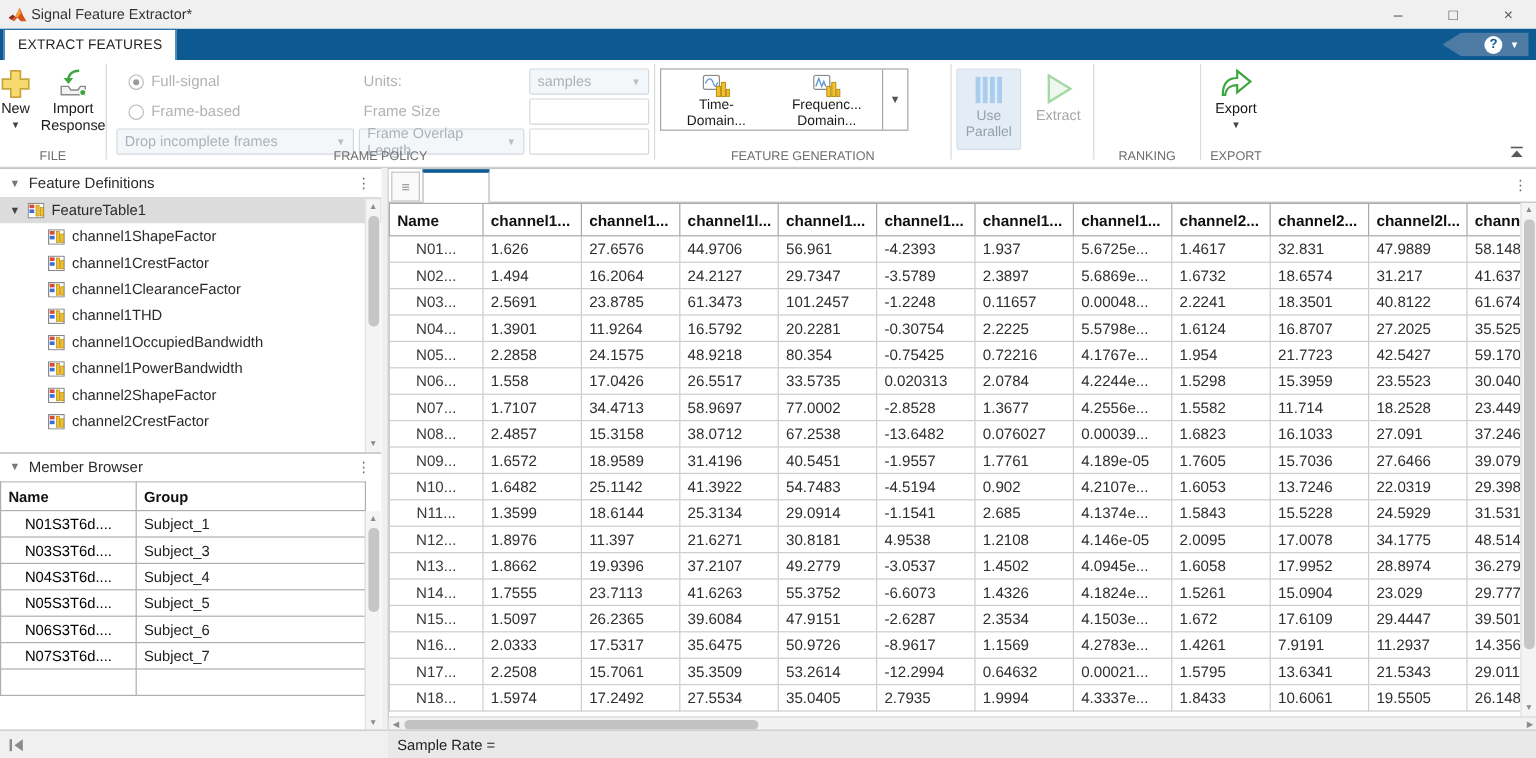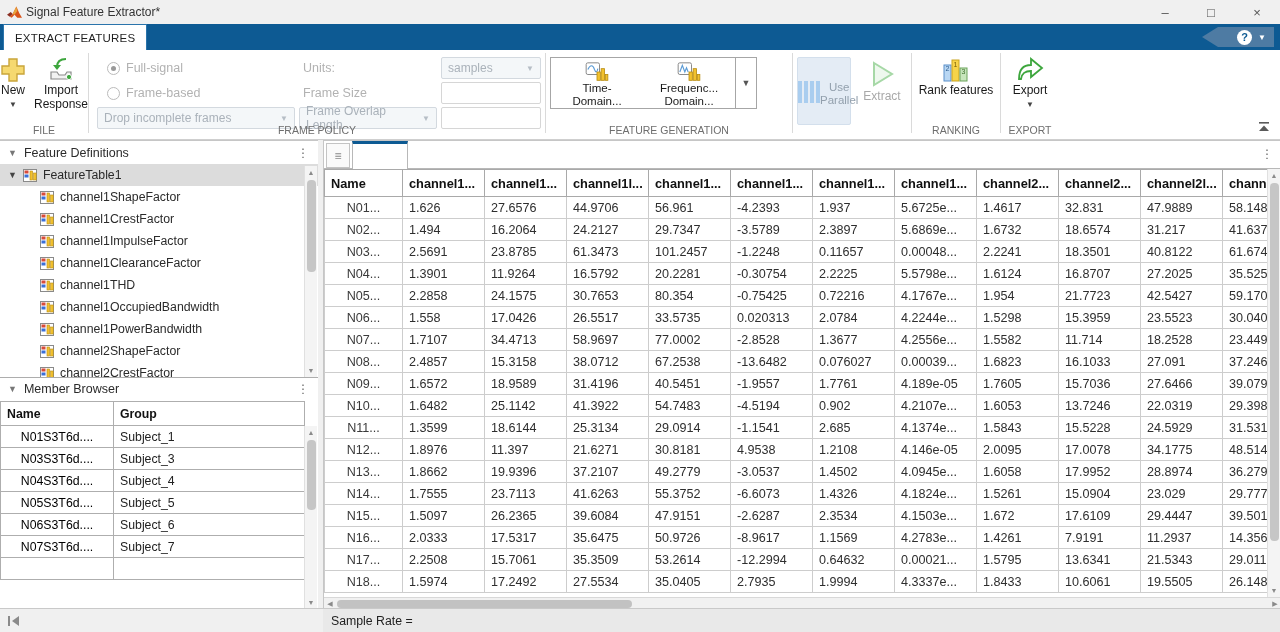--- a/index.html
+++ b/index.html
@@ -34,21 +34,21 @@
   .radio.sel::after{content:"";position:absolute;left:3px;top:3px;width:5px;height:5px;border-radius:50%;background:#9a9a9a;}
   .fp-lab{font-size:12.5px;color:#b2b2b2;padding-left:4px;}
   .ddown{height:22px;border:1px solid #d3d9df;border-radius:2px;background:#f4f7f9;color:#aab2ba;font-size:12px;display:flex;align-items:center;padding:0 6px;justify-content:space-between;}
   .ddown .dd-caret{font-size:8px;color:#b6bec6;}
   .txtin{height:22px;border:1px solid #d6d6d6;border-radius:2px;background:#fff;}
   .sec-fg{width:246px;display:flex;}
   .gallery{display:flex;border:1px solid #a6a6a6;background:#fff;height:52px;margin-left:4px;justify-content:flex-end;}
   .gal-item{width:92px;display:flex;flex-direction:column;align-items:center;padding-top:4px;font-size:11.5px;line-height:13px;color:#1a1a1a;text-align:center;}
   .gal-arrow{width:21px;border-left:1px solid #a6a6a6;display:flex;align-items:center;justify-content:center;color:#555;font-size:9px;}
   .sec-par{width:118px;display:flex;gap:6px;justify-content:center;}
-  .useparallel{width:54px;height:68px;background:#e4ecf5;border:1px solid #d3dfec;border-radius:2px;display:flex;flex-direction:row;align-items:center;padding-top:6px;font-size:11.5px;color:#93a0ad;line-height:13px;text-align:center;}
+  .useparallel{width:54px;height:68px;background:#e4ecf5;border:1px solid #d3dfec;border-radius:2px;display:flex;flex-direction:column;align-items:center;padding-top:6px;font-size:11.5px;color:#93a0ad;line-height:13px;text-align:center;}
   .parbars{display:flex;gap:2px;margin-bottom:5px;}
   .parbars i{width:4px;height:22px;background:#a9cdef;display:block;}
   .sec-rank{width:88px;display:flex;justify-content:center;}
   .sec-exp{width:58px;display:flex;justify-content:center;}
   .ts-collapse{position:absolute;right:10px;bottom:8px;width:12px;height:9px;}
 
   
   .left-panel{position:absolute;left:0;top:140px;width:318px;height:468px;background:#fff;border-top:1px solid #c6c6c6;}
   .splitter{position:absolute;left:318px;top:140px;width:5px;height:468px;background:#f0f0f0;}
   .panel-hd{height:23px;display:flex;align-items:center;gap:7px;padding:0 9px 0 8px;font-size:12.5px;color:#2b2b2b;background:#fff;}
@@ -220,31 +220,20 @@
       <svg width="30" height="30" viewBox="0 0 30 30">
         <path d="M7 4 L25 15 L7 26 Z" fill="#eef8ee" stroke="#a6d8a6" stroke-width="2"></path>
       </svg>
       <span>Extract</span>
     </div>
   </div>
 
   <div class="ts-div"></div>
 
   <div class="ts-sec sec-rank">
-    <div class="bigbtn" style="width:84px;">
-      <svg width="30" height="26" viewBox="0 0 30 26">
-        <rect x="3" y="8" width="7" height="16" fill="#b9d7f3" stroke="#5b8fc9"></rect>
-        <rect x="11" y="3" width="7" height="21" fill="#f6d44a" stroke="#caa41e"></rect>
-        <rect x="19" y="11" width="7" height="13" fill="#c8e6bc" stroke="#6aa35a"></rect>
-        <text x="6.5" y="14" font-size="7" text-anchor="middle" fill="#2b5c8f">2</text>
-        <text x="14.5" y="10" font-size="7" text-anchor="middle" fill="#7a6005">1</text>
-        <text x="22.5" y="17" font-size="7" text-anchor="middle" fill="#3c6e2c">3</text>
-      </svg>
-      <span>Rank features</span>
-    </div>
     <div class="ts-label">RANKING</div>
   </div>
 
   <div class="ts-div"></div>
 
   <div class="ts-sec sec-exp">
     <div class="bigbtn" style="width:50px;">
       <svg width="28" height="26" viewBox="0 0 28 26">
         <path d="M3 22 C3 12 8 8 15 8 L15 2 L26 11 L15 20 L15 14 C9 14 6 16 5 22 Z" fill="#fff" stroke="#3da63d" stroke-width="1.8"></path>
       </svg>
@@ -291,30 +280,20 @@
       </div>
       <div class="tree-item">
         <svg class="ficon" width="14" height="13" viewBox="0 0 14 13">
           <rect x="0.5" y="0.5" width="13" height="12" fill="#fff" stroke="#8a8a8a"></rect>
           <rect x="1.5" y="1.5" width="4" height="3" fill="#d84b3a"></rect>
           <rect x="1.5" y="5.5" width="4" height="3" fill="#3a6fd8"></rect>
           <rect x="7" y="2" width="2.6" height="9" fill="#f2c12e" stroke="#b98d12" stroke-width="0.6"></rect>
           <rect x="10.6" y="4" width="2.6" height="7" fill="#f2c12e" stroke="#b98d12" stroke-width="0.6"></rect>
         </svg>
         <span>channel1CrestFactor</span>
-      </div>
-      <div class="tree-item">
-        <svg class="ficon" width="14" height="13" viewBox="0 0 14 13">
-          <rect x="0.5" y="0.5" width="13" height="12" fill="#fff" stroke="#8a8a8a"></rect>
-          <rect x="1.5" y="1.5" width="4" height="3" fill="#d84b3a"></rect>
-          <rect x="1.5" y="5.5" width="4" height="3" fill="#3a6fd8"></rect>
-          <rect x="7" y="2" width="2.6" height="9" fill="#f2c12e" stroke="#b98d12" stroke-width="0.6"></rect>
-          <rect x="10.6" y="4" width="2.6" height="7" fill="#f2c12e" stroke="#b98d12" stroke-width="0.6"></rect>
-        </svg>
-        <span>channel1ImpulseFactor</span>
       </div>
       <div class="tree-item">
         <svg class="ficon" width="14" height="13" viewBox="0 0 14 13">
           <rect x="0.5" y="0.5" width="13" height="12" fill="#fff" stroke="#8a8a8a"></rect>
           <rect x="1.5" y="1.5" width="4" height="3" fill="#d84b3a"></rect>
           <rect x="1.5" y="5.5" width="4" height="3" fill="#3a6fd8"></rect>
           <rect x="7" y="2" width="2.6" height="9" fill="#f2c12e" stroke="#b98d12" stroke-width="0.6"></rect>
           <rect x="10.6" y="4" width="2.6" height="7" fill="#f2c12e" stroke="#b98d12" stroke-width="0.6"></rect>
         </svg>
         <span>channel1ClearanceFactor</span>
@@ -524,21 +503,21 @@
             <td>5.5798e...</td>
             <td>1.6124</td>
             <td>16.8707</td>
             <td>27.2025</td>
             <td>35.525</td>
           </tr>
           <tr>
             <td class="namec">N05...</td>
             <td>2.2858</td>
             <td>24.1575</td>
-            <td>30.7653</td>
+            <td>48.9218</td>
             <td>80.354</td>
             <td>-0.75425</td>
             <td>0.72216</td>
             <td>4.1767e...</td>
             <td>1.954</td>
             <td>21.7723</td>
             <td>42.5427</td>
             <td>59.170</td>
           </tr>
           <tr>

